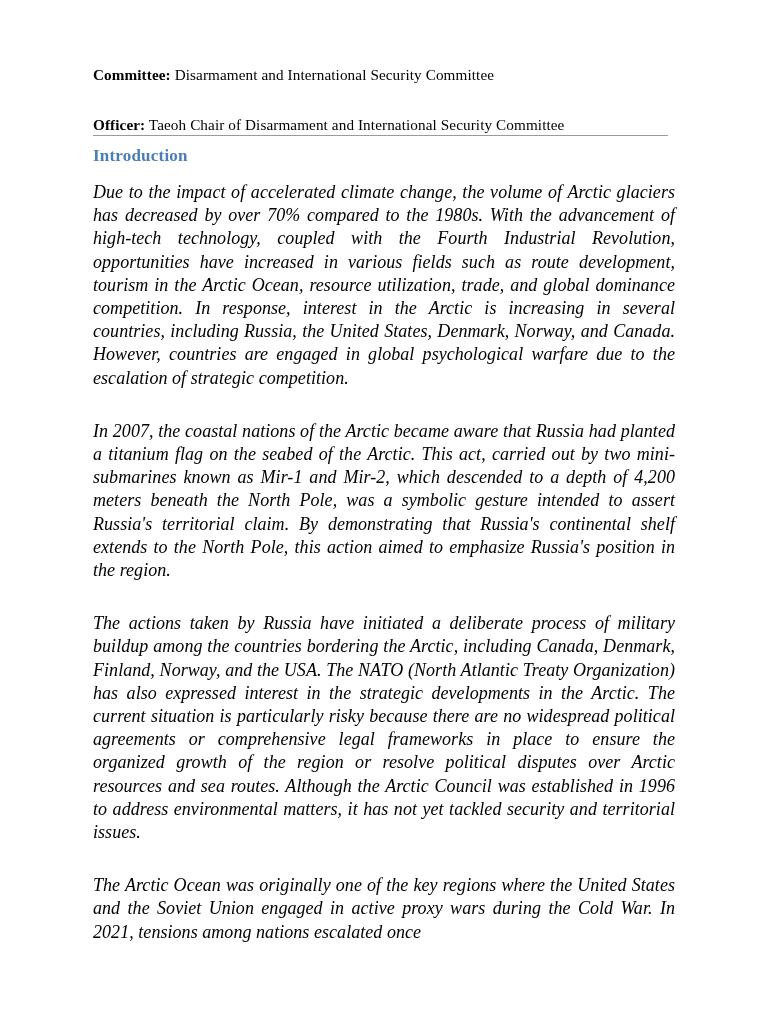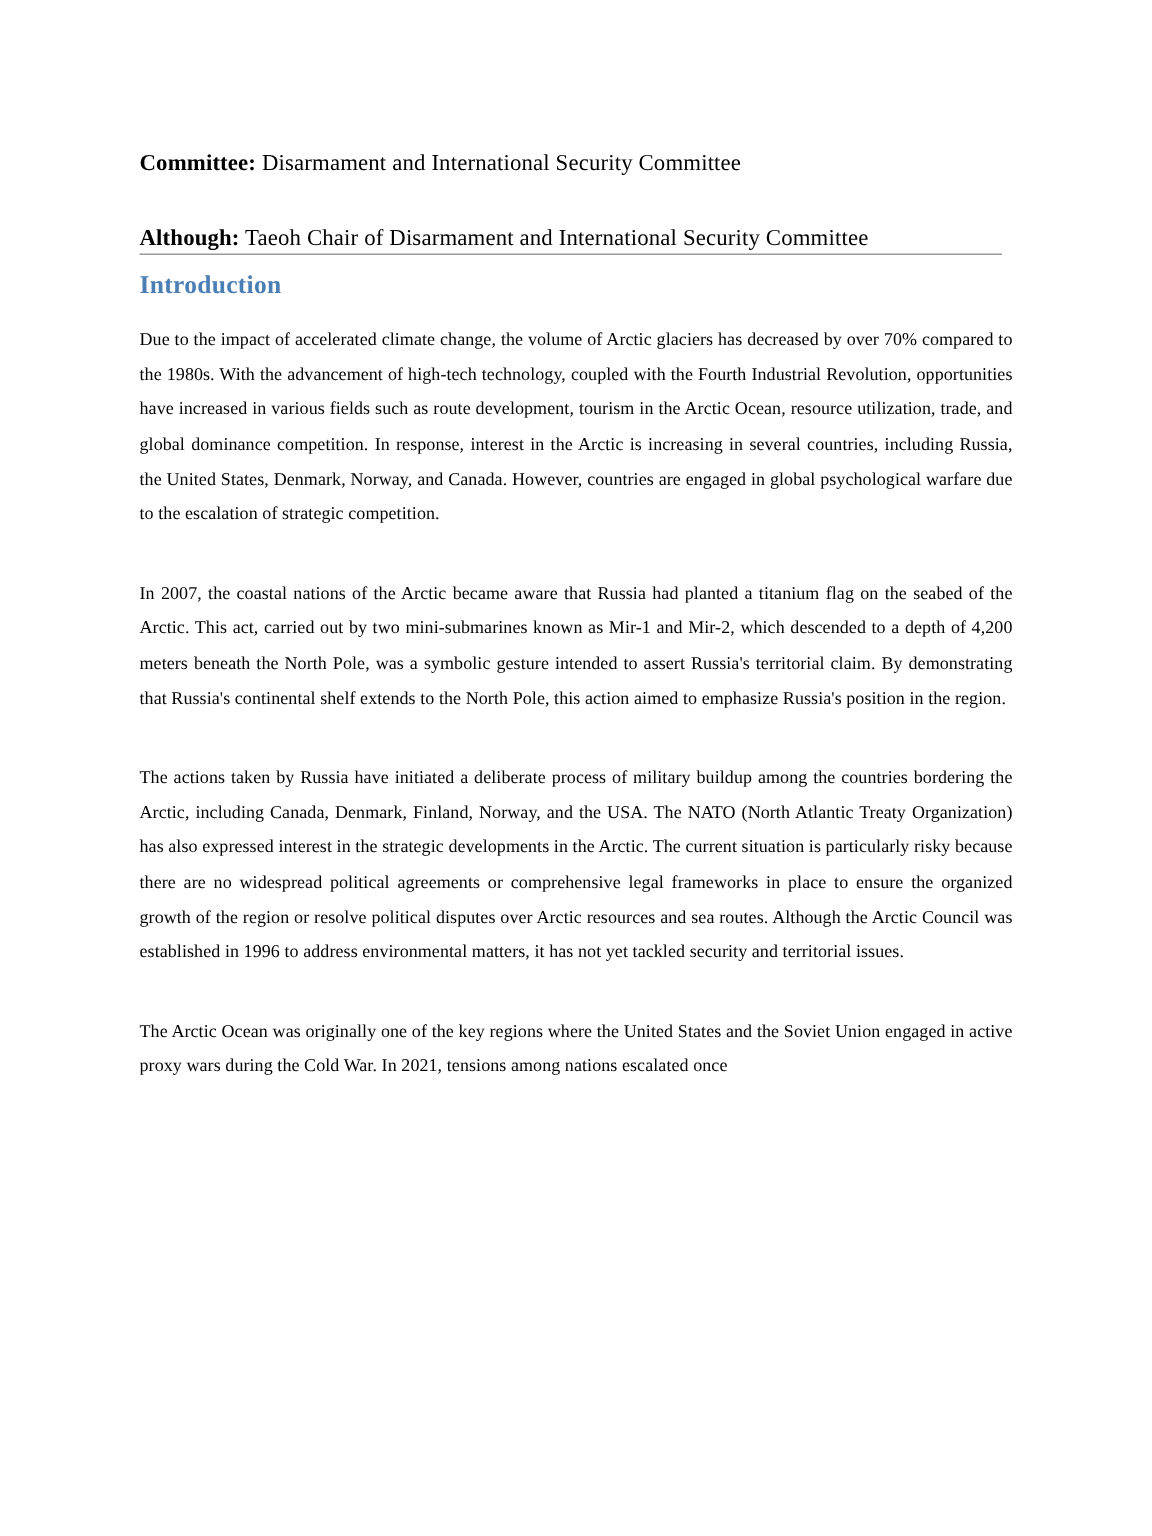--- a/index.html
+++ b/index.html
@@ -27,21 +27,21 @@
 
   .content {
     position: absolute;
     left: 93px;
     top: 0;
     width: 582px;
   }
 
   
   .meta-block {
-    padding-top: 99px;
+    padding-top: 65px;
   }
   .meta-line {
     font-size: 15.2px;
     line-height: 20px;
     margin-bottom: 30px;
     white-space: nowrap;
     letter-spacing: 0.1px;
   }
   .meta-line:last-child {
     margin-bottom: 0;
@@ -69,25 +69,26 @@
     line-height: 22px;
     letter-spacing: 0.2px;
   }
 
   
   .body-block {
     margin-top: 14px;
   }
   p.para {
     margin: 0 0 30px 0;
-    font-size: 12px;
+    font-size: 18px;
     line-height: 23.2px;
     text-align: justify;
     text-justify: inter-word;
     letter-spacing: 0.05px;
+    font-style: italic;
   }
   p.para.gap-large {
   }
   p.para:last-child {
     margin-bottom: 0;
     margin-top: 16px;
   }
 </style>
 </head>
 <body>
@@ -97,21 +98,21 @@
 
     <div class="meta-block">
 
       <div class="meta-line">
         <span class="meta-label">Committee:</span><span class="meta-value"> Disarmament and International Security Committee</span>
       </div>
 
 
 
       <div class="meta-line">
-        <span class="meta-label">Although:</span><span class="meta-value"> Taeoh Chair of Disarmament and International Security Committee</span>
+        <span class="meta-label">Officer:</span><span class="meta-value"> Taeoh Chair of Disarmament and International Security Committee</span>
       </div>
 
     </div>
 
     <div class="section-wrap">
       <div class="section-rule"></div>
       <div class="section-heading">Introduction</div>
     </div>
 
     <div class="body-block">

